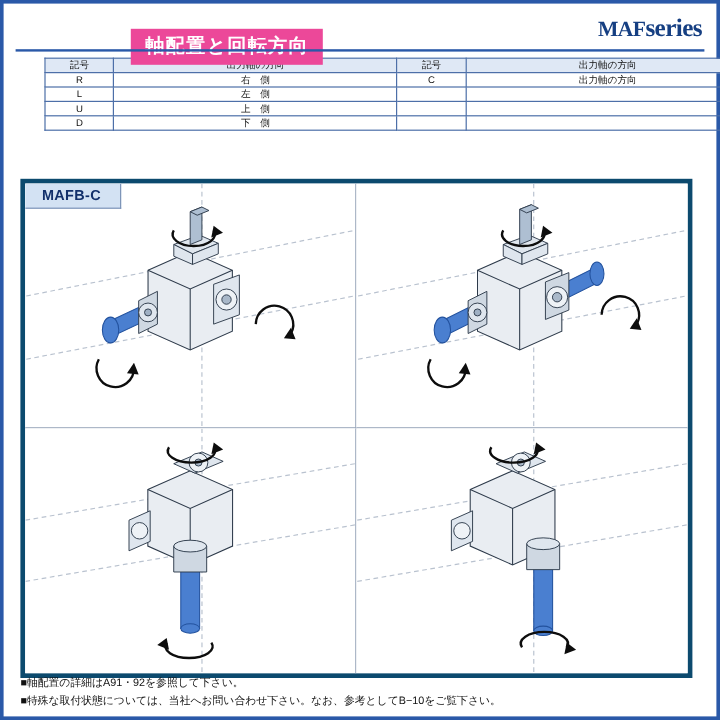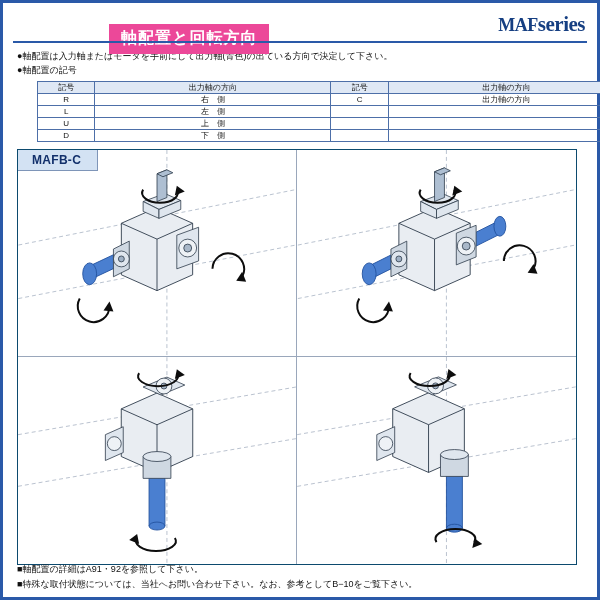--- a/index.html
+++ b/index.html
@@ -75,21 +75,21 @@
   }
   .c1{width:42px;}
   .c2{width:176px;}
   .c3{width:42px;}
   .c4{width:176px;}
   
   .figures{
     position:absolute;
     left:14px;top:146px;
     width:560px;height:416px;
-    border:1px solid #0c4a6e;
+    border:4px solid #0c4a6e;
     box-sizing:border-box;
     display:grid;
     grid-template-columns:1fr 1fr;
     grid-template-rows:1fr 1fr;
   }
   .cell{
     position:relative;
     border-right:1px solid #9aa7bb;
     border-bottom:1px solid #9aa7bb;
     overflow:hidden;
@@ -129,24 +129,20 @@
 <div class="page">
 
   <div class="header">
     <div class="title-box">軸配置と回転方向</div>
     <div class="series">
       <span class="maf">MAF</span><span class="ser">series</span>
     </div>
     <div class="hrule"></div>
   </div>
 
-  <div class="notes">
-    <div>●軸配置は入力軸またはモータを手前にして出力軸(青色)の出ている方向で決定して下さい。</div>
-    <div>●軸配置の記号</div>
-  </div>
 
   <table class="codes">
     <thead>
       <tr>
         <td class="c1">記号</td>
         <td class="c2">出力軸の方向</td>
         <td class="c3">記号</td>
         <td class="c4">出力軸の方向</td>
       </tr>
     </thead>

